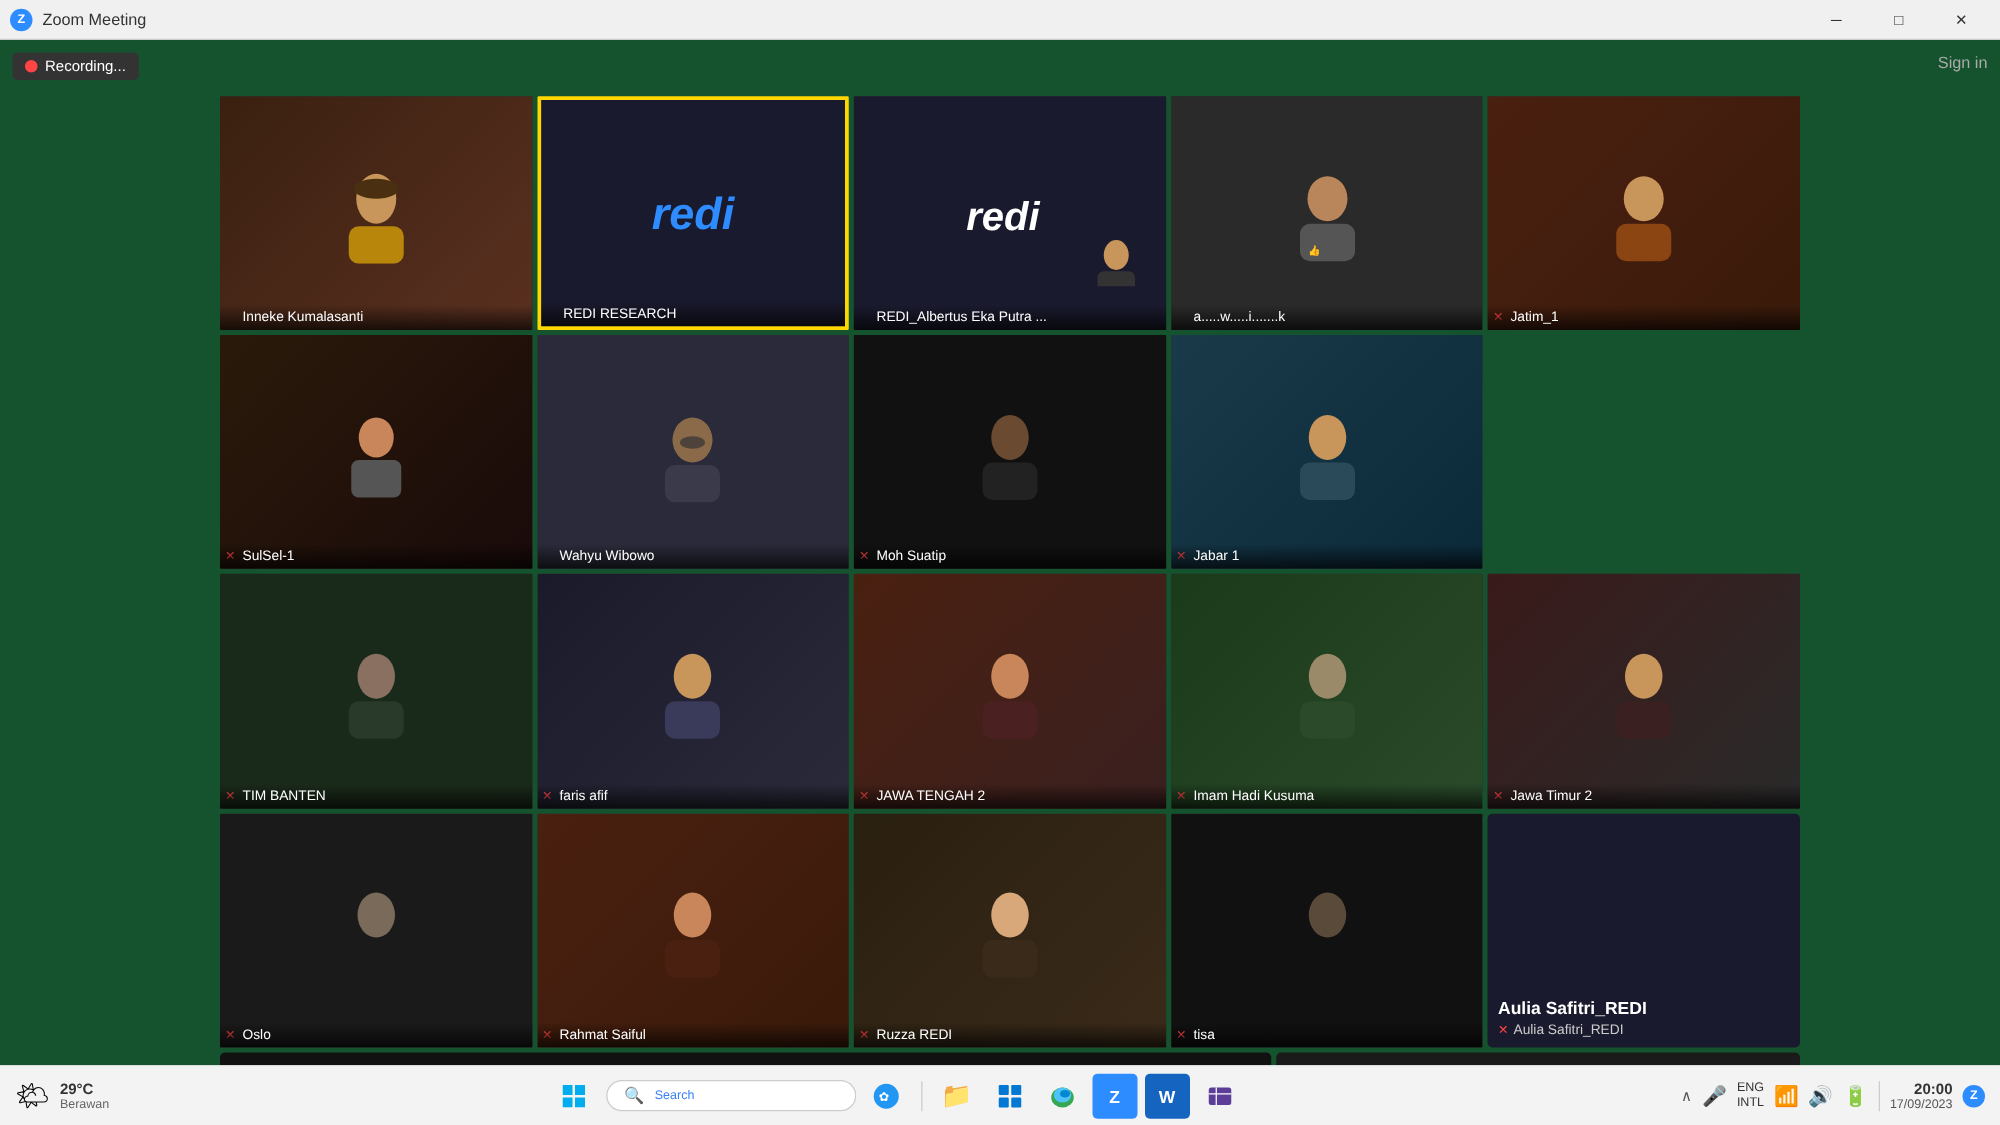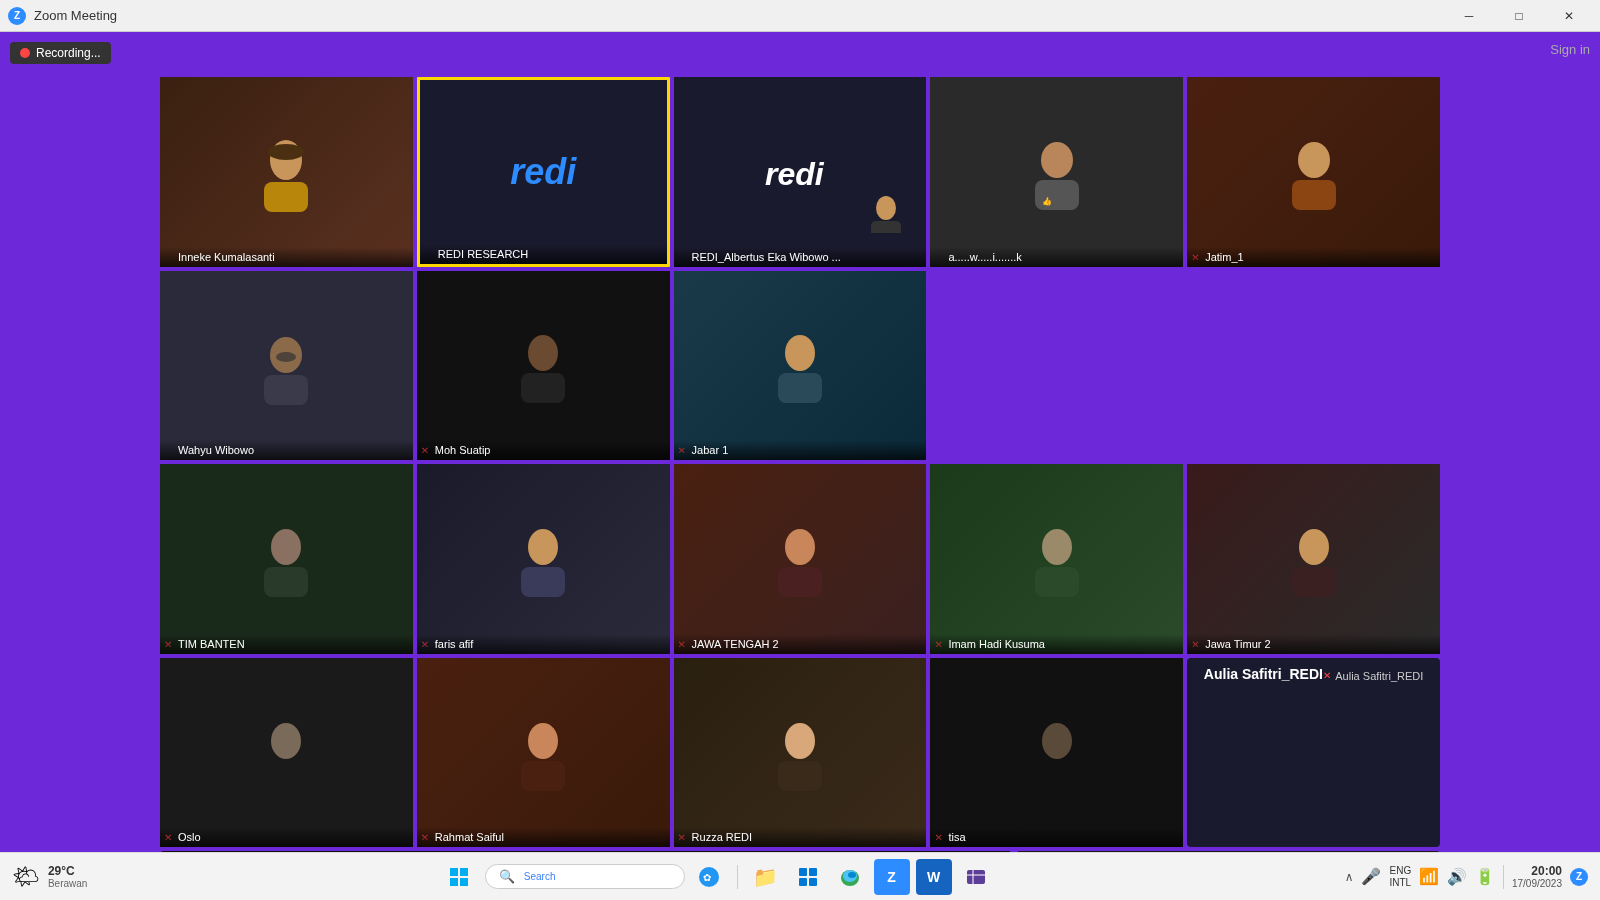--- a/index.html
+++ b/index.html
@@ -57,24 +57,25 @@
       color: #333;
       cursor: pointer;
       background: transparent;
       border: none;
     }
 
     
     .main-content {
       width: 100%;
       height: calc(900px - 32px - 48px);
-      background: #6d28d9;
+      background: #14532d;
       position: relative;
       display: flex;
       flex-direction: column;
+      padding-left: 16px;
     }
 
     
     .recording-badge {
       position: absolute;
       top: 10px;
       left: 10px;
       background: #333;
       color: white;
       font-size: 12px;
@@ -158,23 +159,23 @@
       font-size: 28px;
       font-weight: bold;
       font-style: italic;
     }
 
     
     .text-tile {
       background: #1a1a2e;
       border-radius: 4px;
       display: flex;
-      flex-direction: row;
+      flex-direction: column;
       align-items: flex-start;
-      justify-content: center;
+      justify-content: flex-end;
       padding: 8px;
       position: relative;
       aspect-ratio: 4/3;
     }
     .text-tile-name {
       color: white;
       font-size: 14px;
       font-weight: bold;
     }
     .text-tile-sub {
@@ -293,21 +294,21 @@
           </div>
           <div style="position:absolute;bottom:30px;right:20px;">
             <svg width="40" height="40" viewBox="0 0 40 40">
               <ellipse cx="20" cy="15" rx="10" ry="12" fill="#c8965a"></ellipse>
               <rect x="5" y="28" width="30" height="20" rx="5" fill="#333"></rect>
             </svg>
           </div>
         </div>
         <div class="mute-icon"></div>
         <div class="participant-name">
-          <span>REDI_Albertus Eka Wibowo ...</span>
+          <span>REDI_Albertus Eka Putra ...</span>
         </div>
       </div>
 
       <div class="video-cell">
         <div class="video-cell-inner a-bg">
           <svg width="60" height="80" viewBox="0 0 60 80">
             <ellipse cx="30" cy="28" rx="16" ry="18" fill="#b8865a"></ellipse>
             <rect x="8" y="48" width="44" height="30" rx="8" fill="#555"></rect>
             <text x="15" y="72" font-size="8" fill="white">👍</text>
           </svg>
@@ -326,20 +327,32 @@
         </div>
         <div class="mute-icon">✕</div>
         <div class="participant-name">
           <span>Jatim_1</span>
         </div>
       </div>
     </div>
 
     <div class="grid-row grid-row-5">
 
+      <div class="video-cell">
+        <div class="video-cell-inner sulsel-bg">
+          <svg width="60" height="80" viewBox="0 0 60 80">
+            <ellipse cx="30" cy="28" rx="14" ry="16" fill="#c8865a"></ellipse>
+            <rect x="10" y="46" width="40" height="30" rx="6" fill="#555"></rect>
+          </svg>
+        </div>
+        <div class="mute-icon">✕</div>
+        <div class="participant-name">
+          <span>SulSel-1</span>
+        </div>
+      </div>
 
       <div class="video-cell">
         <div class="video-cell-inner wahyu-bg">
           <svg width="60" height="80" viewBox="0 0 60 80">
             <ellipse cx="30" cy="30" rx="16" ry="18" fill="#8B6a4a"></ellipse>
             <rect x="8" y="50" width="44" height="30" rx="8" fill="#3a3a4a"></rect>
             <ellipse cx="30" cy="32" rx="10" ry="5" fill="#333" opacity="0.7"></ellipse>
           </svg>
         </div>
         <div class="participant-name">

